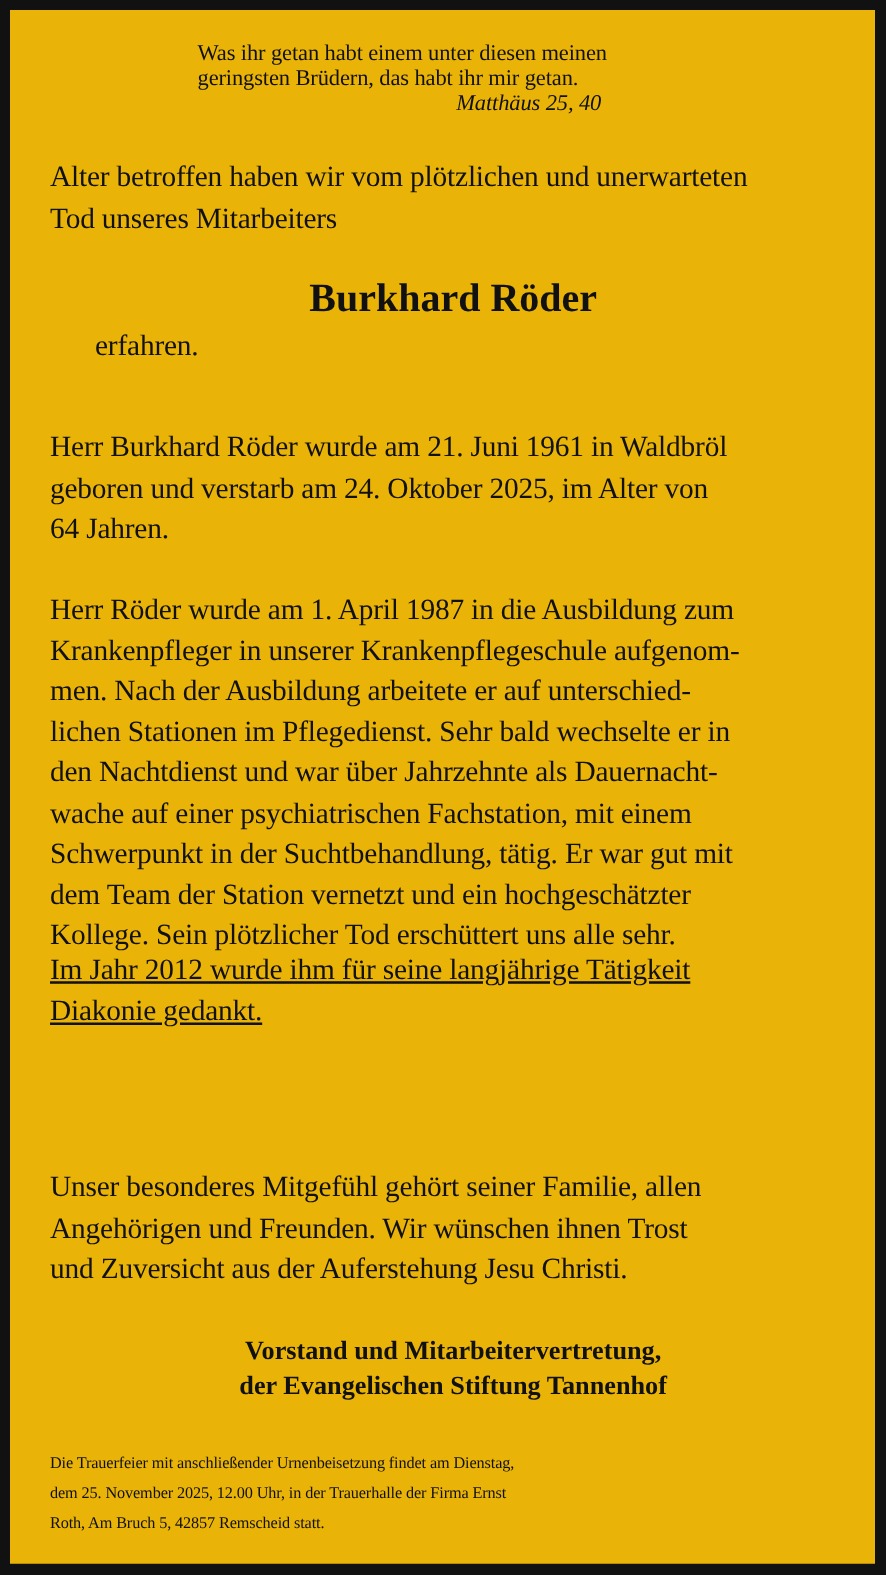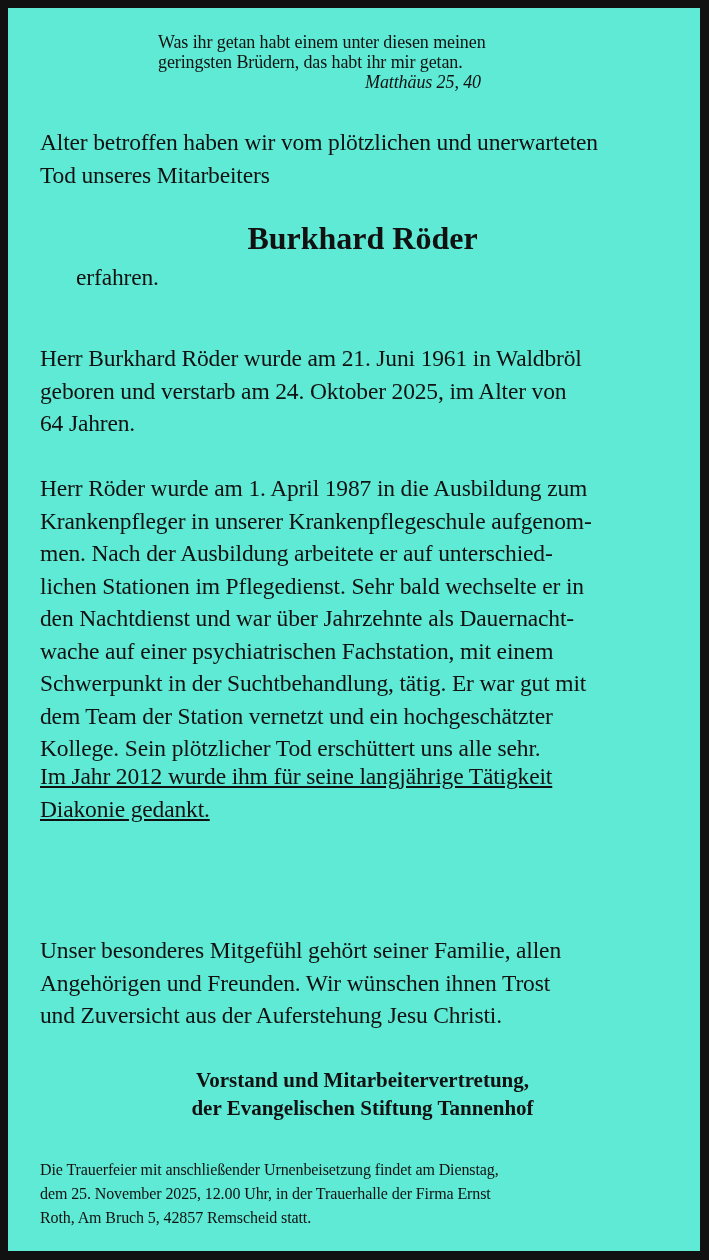--- a/index.html
+++ b/index.html
@@ -15,21 +15,21 @@
     }
     .frame {
       position: absolute;
       left: 0; top: 0;
       width: 709px; height: 1260px;
       box-sizing: border-box;
       border-top: 8px solid #111111;
       border-left: 8px solid #111111;
       border-right: 9px solid #111111;
       border-bottom: 9px solid #111111;
-      background: #5eead4;
+      background: #eab308;
     }
     .serif {
       font-family: "Liberation Serif", "DejaVu Serif", serif;
       color: #111111;
     }
     .quote {
       position: absolute;
       left: 150px;
       top: 24px;
       width: 530px;
@@ -79,21 +79,21 @@
       font-weight: bold;
       font-size: 21px;
       line-height: 28px;
     }
     .signature .line { display: block; }
     .funeral {
       position: absolute;
       left: 32px;
       top: 1150px;
       width: 670px;
-      font-size: 16px;
+      font-size: 13px;
       line-height: 24px;
       letter-spacing: -0.1px;
     }
     .funeral .line { display: block; white-space: nowrap; }
   </style>
 </head>
 <body>
 
 <div class="frame">
 

